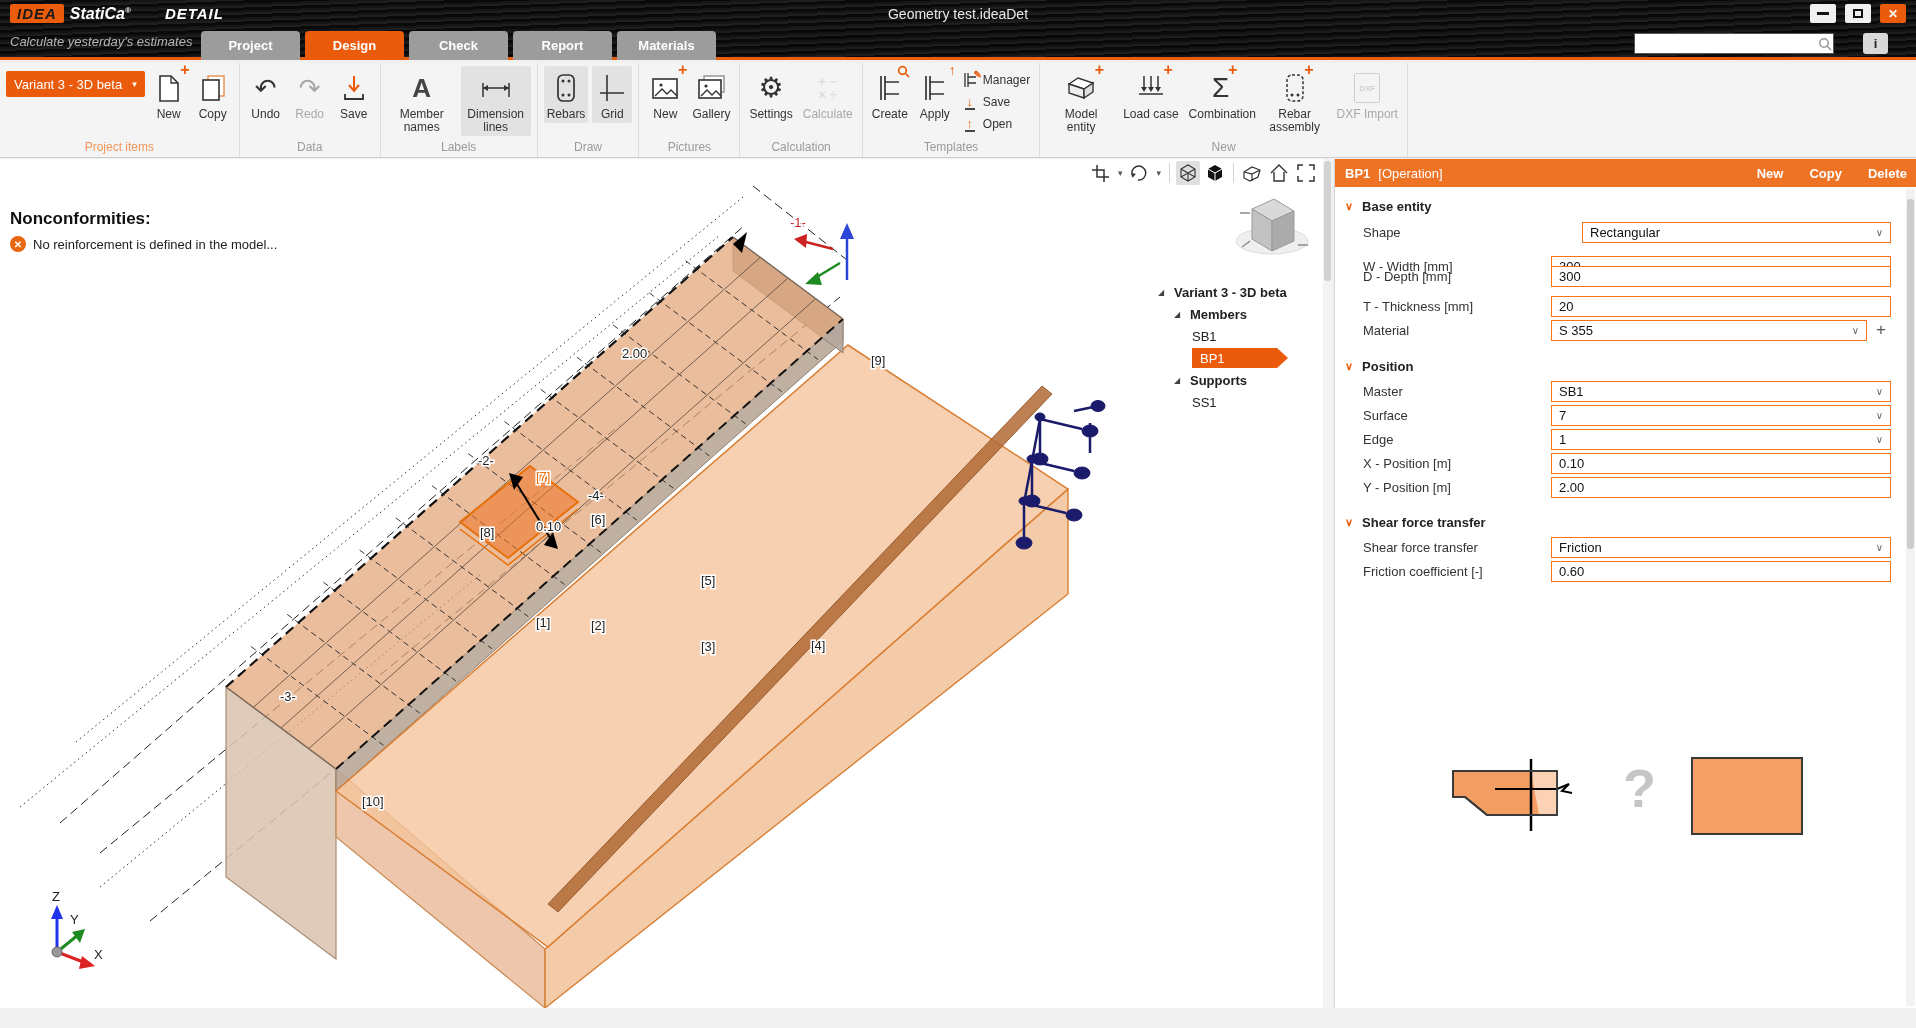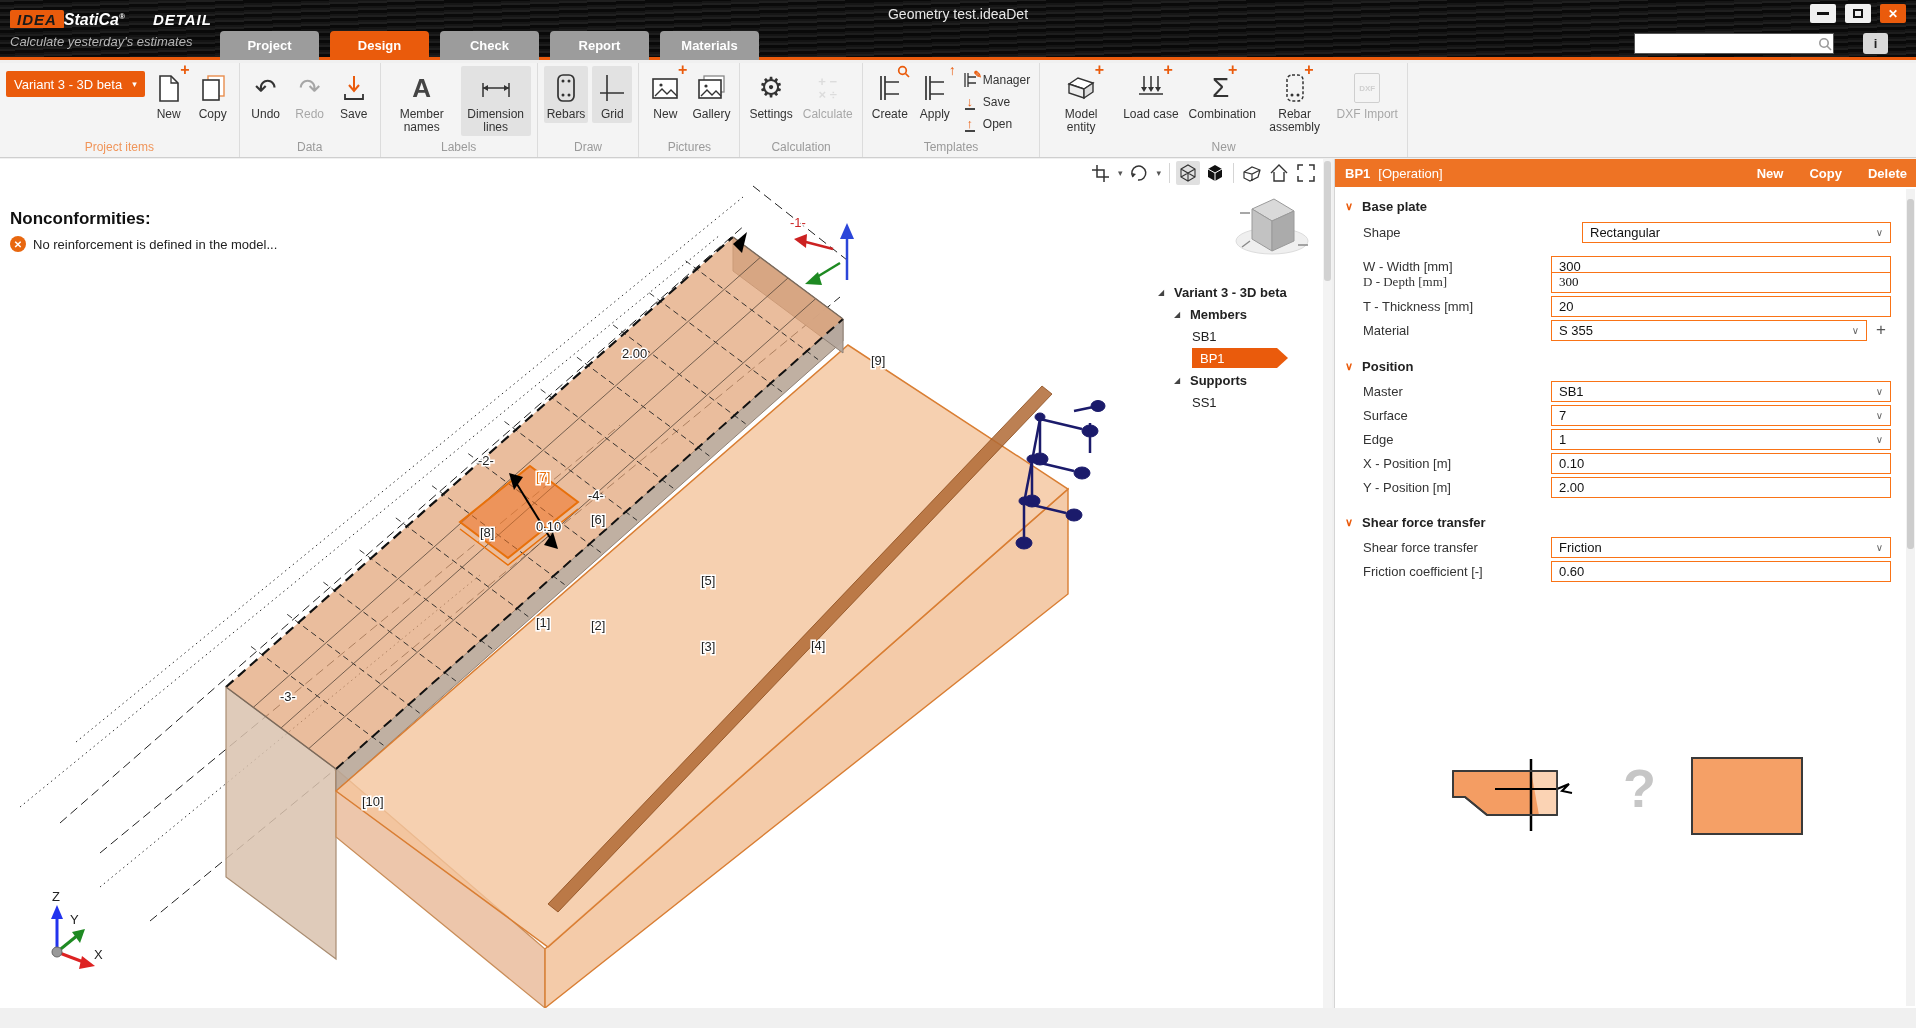--- a/index.html
+++ b/index.html
@@ -2,40 +2,40 @@
 <html><head>
 <meta charset="utf-8">
 <style>
   * { margin:0; padding:0; box-sizing:border-box; }
   html,body { width:1916px; height:1028px; overflow:hidden; font-family:"Liberation Sans",sans-serif; }
   #app { position:relative; width:1916px; height:1028px; background:#f0f0f0; }
 
   
   #titlebar { position:absolute; left:0; top:0; width:1916px; height:28px;
     background:repeating-linear-gradient(178deg,#1f1f1f 0 2px,#0a0a0a 2px 5px,#161616 5px 7px); }
-  .brand { position:absolute; left:10px; top:10px; display:flex; align-items:center; }
+  .brand { position:absolute; left:10px; top:4px; display:flex; align-items:center; gap:6px; }
   .logo-idea { background:#ea5b0c; color:#1a1a1a; font-weight:bold; font-style:italic;
     font-size:15px; padding:1px 7px; border-radius:2px; letter-spacing:1px; }
   .logo-statica { color:#fff; font-weight:bold; font-style:italic; font-size:16px; }
   .logo-statica sup { font-size:8px; }
   .product-name { color:#fff; font-weight:bold; font-style:italic; font-size:15px; margin-left:28px; letter-spacing:1px; }
   .doc-title { position:absolute; left:0; right:0; top:6px; text-align:center; color:#e8e8e8; font-size:14px; }
   .win-controls { position:absolute; right:10px; top:4px; display:flex; gap:9px; }
   .winbtn { width:26px; height:19px; border-radius:2px; background:#f0f0f0; display:flex;
     align-items:center; justify-content:center; font-size:12px; color:#111; font-weight:bold; cursor:default; }
   .winbtn.close { background:#ea5b0c; color:#fff; }
   .winbtn .minbar { width:12px; height:3px; background:#111; }
   .winbtn .maxbox { width:10px; height:9px; border:2px solid #111; }
 
   
   #tabrow { position:absolute; left:0; top:28px; width:1916px; height:32px;
     background:repeating-linear-gradient(178deg,#1d1d1d 0 2px,#090909 2px 5px,#141414 5px 7px);
     border-bottom:3px solid #ea5b0c; }
   .tagline { position:absolute; left:10px; top:6px; color:#b5b5b5; font-size:13px; font-style:italic; }
-  .tabs { position:absolute; left:220px; top:3px; display:flex; gap:11px;justify-content:flex-end; }
+  .tabs { position:absolute; left:201px; top:3px; display:flex; gap:5px;justify-content:flex-end; }
   .tab { width:99px; height:29px; background:#9c9c9c; color:#fff; font-weight:bold; font-size:13px;
     display:flex; align-items:center; justify-content:center; border-radius:4px 4px 0 0; cursor:default; }
   .tab.active { background:#ea5b0c; }
   .searchbox { position:absolute; right:82px; top:5px; width:200px; height:21px; background:#fff;
     border:1px solid #555; display:flex; align-items:center; }
   .searchbox input { flex:1; border:none; outline:none; height:17px; font-size:12px; padding:0 4px; background:transparent; }
   .info-btn { position:absolute; right:28px; top:5px; width:25px; height:21px; background:#d9d9d9;
     border-radius:3px; color:#222; font-weight:bold; font-size:13px; display:flex; align-items:center; justify-content:center; }
 
   
@@ -639,36 +639,36 @@
         <span>[Operation]</span>
         <span class="pactions">
           <span>New</span>
           <span>Copy</span>
           <span>Delete</span>
         </span>
       </div>
 
       <div class="psec" style="top:40px;">
         <span class="schev">∨</span>
-        <span>Base plate</span>
+        <span>Base entity</span>
       </div>
       <div class="prow" style="top:62px;gap:31px;">
         <div class="plabel">Shape</div>
         <div class="pctl">
           <span>Rectangular</span>
             <span class="chev">∨</span>
         </div>
       </div>
       <div class="prow" style="top:96px;">
         <div class="plabel">W - Width [mm]</div>
         <div class="pctl">
             <span>300</span>
           </div>
       </div>
-      <div class="prow" style="top:112px;font-family:Liberation Serif, serif;">
+      <div class="prow" style="top:106px;">
         <div class="plabel">D - Depth [mm]</div>
         <div class="pctl">
             <span>300</span>
           </div>
       </div>
       <div class="prow" style="top:136px;">
         <div class="plabel">T - Thickness [mm]</div>
         <div class="pctl">
             <span>20</span>
           </div>

